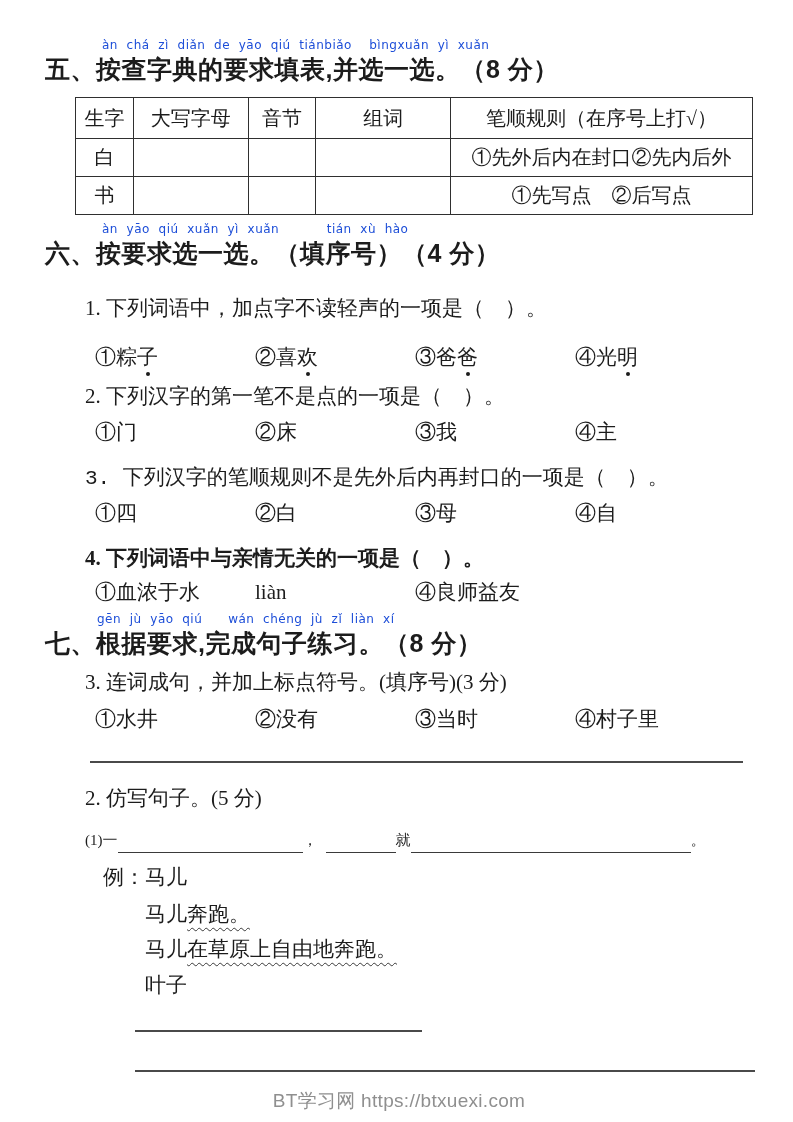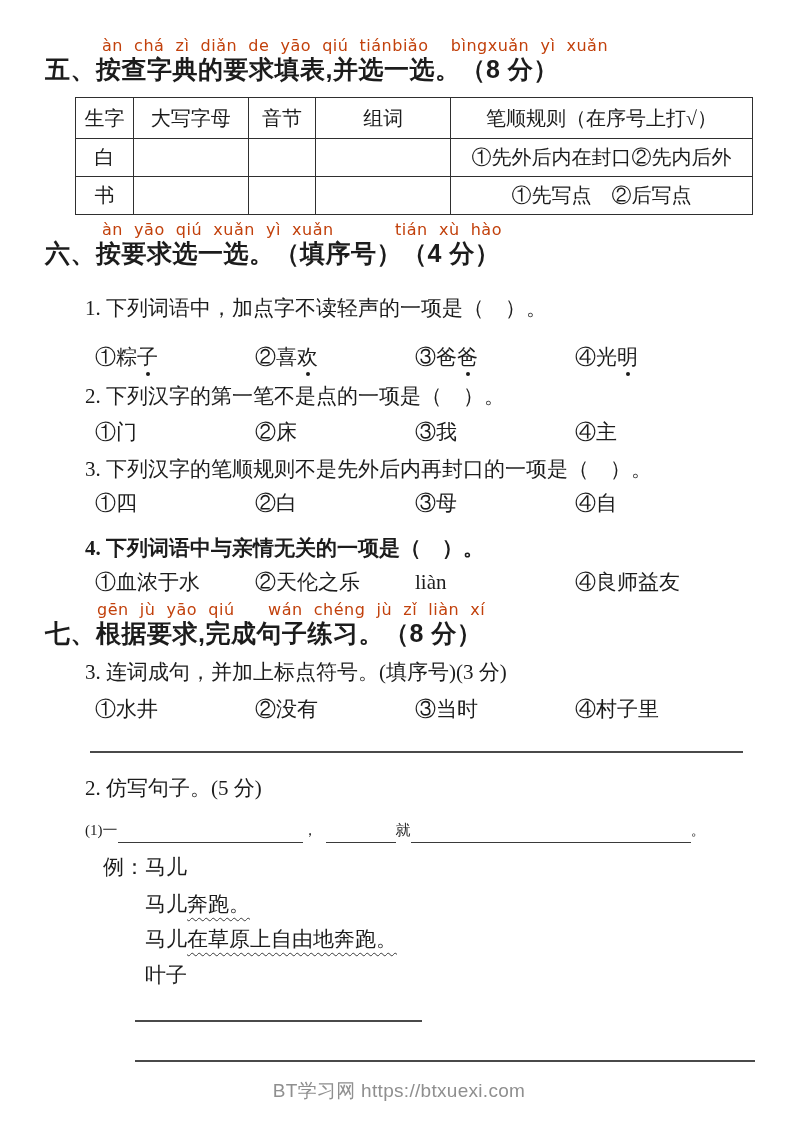--- a/index.html
+++ b/index.html
@@ -8,22 +8,22 @@
     width:793px;height:1122px;
     box-sizing:border-box;
     padding:38px 40px 0 45px;
     background:#fff;
     color:#1c1c1c;
     font-family:"Liberation Serif","DejaVu Serif",serif;
     overflow:hidden;
   }
   .pinyin{
     font-family:"DejaVu Sans",sans-serif;
-    font-size:16px;line-height:15px;height:15px;
-    color:#c2410c;white-space:pre;letter-spacing:.5px;
+    font-size:12px;line-height:15px;height:15px;
+    color:#1d4ed8;white-space:pre;letter-spacing:.5px;
   }
   .sec-title{
     font-family:"Liberation Sans","DejaVu Sans",sans-serif;
     font-weight:bold;font-size:25px;line-height:32px;letter-spacing:.5px;
   }
   .ml-indent{margin-left:57px;}
   
   table.ztable{border-collapse:collapse;margin:12px 0 0 30px;table-layout:fixed;}
   table.ztable th,table.ztable td{
     border:1.6px solid #2f2f2f;text-align:center;vertical-align:middle;
@@ -109,32 +109,31 @@
   </div>
 
   <div class="qline" style="margin-top:8px;">2. 下列汉字的第一笔不是点的一项是（　）。</div>
   <div class="opts" style="margin-top:7px;">
     <span class="opt">①门</span>
     <span class="opt">②床</span>
     <span class="opt">③我</span>
     <span class="opt">④主</span>
   </div>
 
-  <div class="qline" style="margin-top:8px;">3. 下列汉字的笔顺规则不是先外后内再封口的一项是（　）。</div>
+  <div class="qline" style="margin-top:18px;font-family:Liberation Mono, monospace;">3. 下列汉字的笔顺规则不是先外后内再封口的一项是（　）。</div>
   <div class="opts" style="margin-top:5px;">
     <span class="opt">①四</span>
     <span class="opt">②白</span>
     <span class="opt">③母</span>
     <span class="opt">④自</span>
   </div>
 
   <div class="qline" style="margin-top:16px;font-weight:bold;">4. 下列词语中与亲情无关的一项是（　）。</div>
   <div class="opts" style="margin-top:5px;">
     <span class="opt">①血浓于水</span>
-    <span class="opt">②天伦之乐</span>
     <span class="opt">liàn</span>
     <span class="opt">④良师益友</span>
   </div>
 
   <div class="pinyin" style="margin-top:6px;margin-left:52px;">gēn  jù  yāo  qiú      wán  chéng  jù  zǐ  liàn  xí</div>
   <div class="sec-title">七、根据要求,完成句子练习。（8 分）</div>
 
   <div class="qline" style="margin-top:8px;">3. 连词成句，并加上标点符号。(填序号)(3 分)</div>
   <div class="opts" style="margin-top:8px;">
     <span class="opt">①水井</span>

